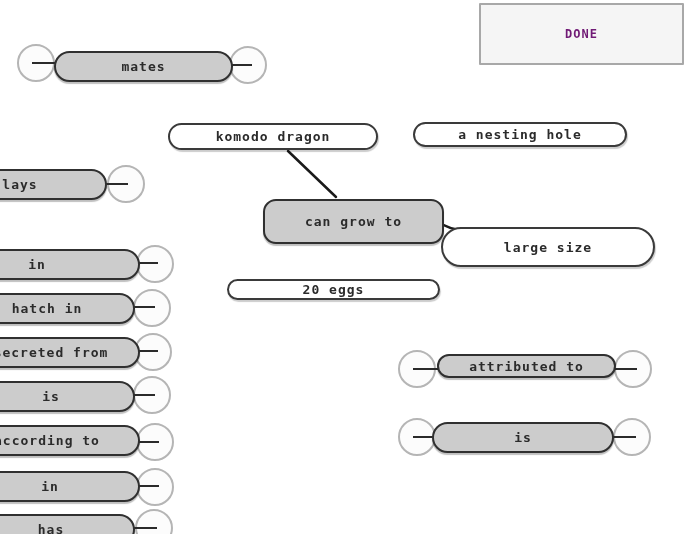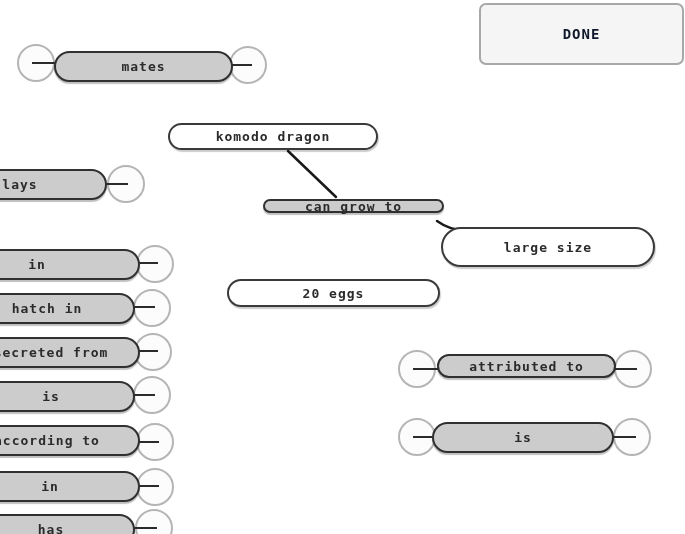--- a/index.html
+++ b/index.html
@@ -29,23 +29,23 @@
   .link{
     background:#cccccc;border:2px solid #303030;
     box-shadow:0 2px 1px rgba(0,0,0,0.25);
   }
   .concept{
     background:#ffffff;border:2px solid #3a3a3a;
     box-shadow:1px 2px 1px rgba(0,0,0,0.2);
   }
   .done-btn{
     position:absolute;left:479px;top:3px;width:205px;height:62px;
-    background:#f5f5f5;border:2px solid #a8a8a8;border-radius:7px;
+    background:#f5f5f5;border:2px solid #a8a8a8;border-radius:1px;
     font-family:"DejaVu Sans Mono", monospace;font-weight:bold;
-    font-size:14px;letter-spacing:1px;color:#0f172a;
+    font-size:12px;letter-spacing:1px;color:#701a75;
     z-index:5;cursor:pointer;
   }
 </style>
 </head>
 <body>
 
 <div class="canvas">
 
   <svg class="connectors" width="685" height="534">
     <path d="M288,151 Q310,172 336,197" stroke="#1a1a1a" stroke-width="2.5" fill="none" stroke-linecap="round"></path>
@@ -54,23 +54,24 @@
 
   <button class="done-btn">DONE</button>
 
   <div class="handle" style="left:17px;top:44px;"></div>
   <div class="handle" style="left:229px;top:46px;"></div>
   <div class="tick" style="left:32px;top:62px;width:26px;"></div>
   <div class="tick" style="left:229px;top:64px;width:23px;"></div>
   <div class="pill link" style="left:54px;top:51px;width:179px;height:31px;">mates</div>
 
   <div class="pill concept" style="left:168px;top:123px;width:210px;height:27px;">komodo dragon</div>
-  <div class="pill link" style="left:263px;top:199px;width:181px;height:14px;border-radius:13px;">can grow to</div>
+  <div class="pill concept" style="left:413px;top:122px;width:214px;height:25px;">a nesting hole</div>
+  <div class="pill link" style="left:263px;top:199px;width:181px;height:45px;border-radius:13px;">can grow to</div>
   <div class="pill concept" style="left:441px;top:227px;width:214px;height:40px;">large size</div>
-  <div class="pill concept" style="left:227px;top:279px;width:213px;height:28px;">20 eggs</div>
+  <div class="pill concept" style="left:227px;top:279px;width:213px;height:21px;">20 eggs</div>
 
   <div class="handle" style="left:107px;top:165px;"></div>
   <div class="tick" style="left:100px;top:183px;width:28px;"></div>
   <div class="pill link" style="left:-67px;top:169px;width:174px;height:31px;">lays</div>
 
   <div class="handle" style="left:136px;top:245px;"></div>
   <div class="tick" style="left:132px;top:262px;width:26px;"></div>
   <div class="pill link" style="left:-66px;top:249px;width:206px;height:31px;">in</div>
 
   <div class="handle" style="left:133px;top:289px;"></div>

